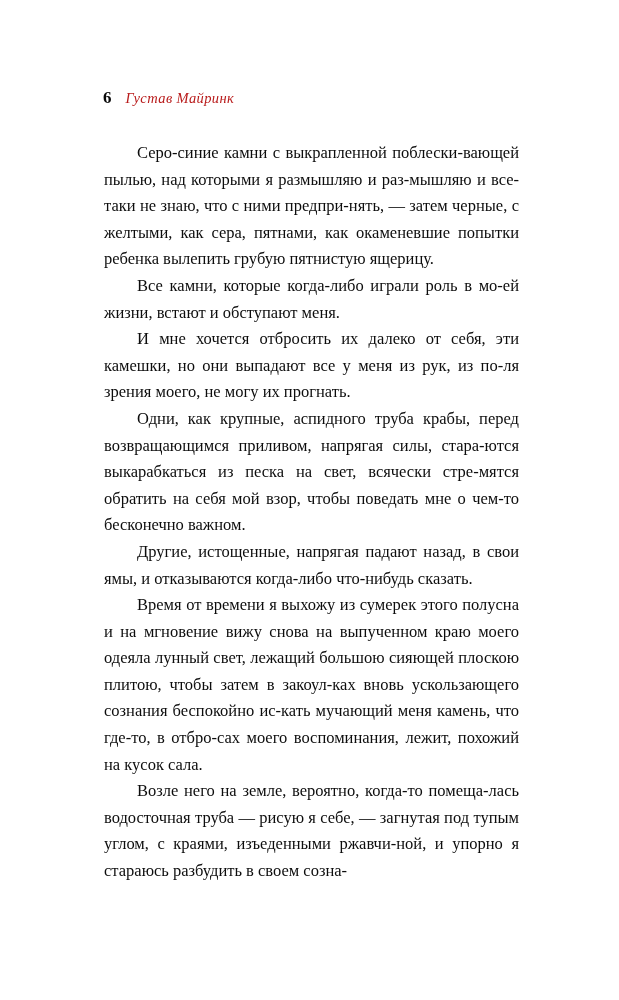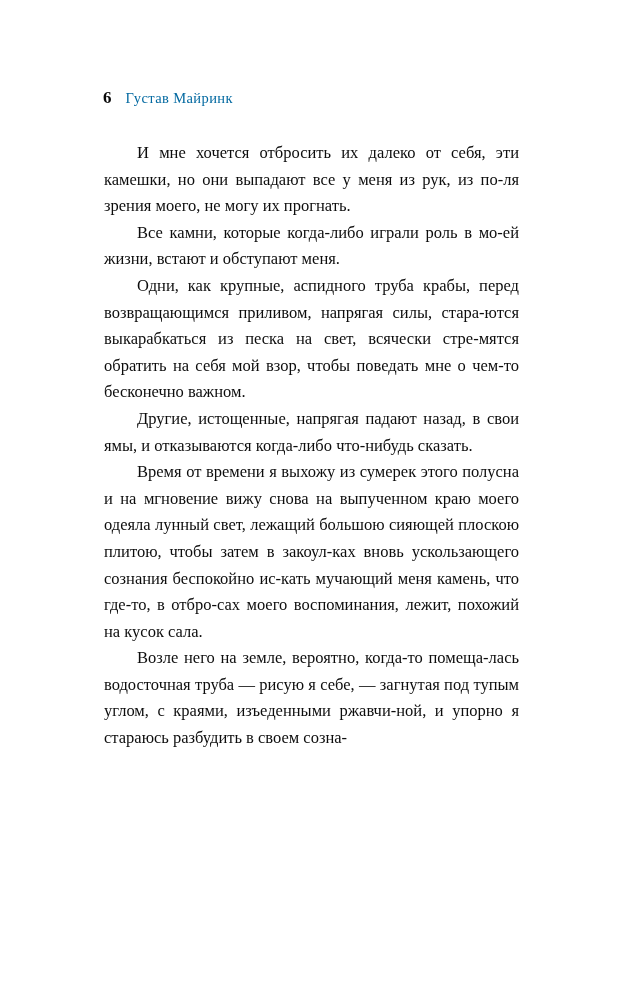--- a/index.html
+++ b/index.html
@@ -32,23 +32,24 @@
   }
   .folio {
     font-family: "Liberation Serif", serif;
     font-weight: bold;
     font-size: 17px;
     line-height: 1;
     color: #0a0a0a;
   }
   .running-head {
     font-family: "Liberation Serif", serif;
+    font-style: italic;
     font-size: 14.5px;
     letter-spacing: 0.4px;
-    color: #0369a1;
+    color: #b91c1c;
   }
   .body-text {
     position: absolute;
     top: 140px;
     left: 104px;
     width: 415px;
     font-size: 16.5px;
     line-height: 26.6px;
     text-align: justify;
     text-justify: inter-word;
@@ -67,21 +68,22 @@
 <body>
 
 <div class="page">
 
   <div class="header">
     <span class="folio">6</span>
     <span class="running-head">Густав Майринк</span>
   </div>
 
   <div class="body-text">
+    <p>Серо-синие камни с выкрапленной поблески-вающей пылью, над которыми я размышляю и раз-мышляю и все-таки не знаю, что с ними предпри-нять, — затем черные, с желтыми, как сера, пятнами, как окаменевшие попытки ребенка вылепить грубую пятнистую ящерицу.</p>
+    <p>Все камни, которые когда-либо играли роль в мо-ей жизни, встают и обступают меня.</p>
     <p>И мне хочется отбросить их далеко от себя, эти камешки, но они выпадают все у меня из рук, из по-ля зрения моего, не могу их прогнать.</p>
-    <p>Все камни, которые когда-либо играли роль в мо-ей жизни, встают и обступают меня.</p>
     <p>Одни, как крупные, аспидного труба крабы, перед возвращающимся приливом, напрягая силы, стара-ются выкарабкаться из песка на свет, всячески стре-мятся обратить на себя мой взор, чтобы поведать мне о чем-то бесконечно важном.</p>
     <p>Другие, истощенные, напрягая падают назад, в свои ямы, и отказываются когда-либо что-нибудь сказать.</p>
     <p>Время от времени я выхожу из сумерек этого полусна и на мгновение вижу снова на выпученном краю моего одеяла лунный свет, лежащий большою сияющей плоскою плитою, чтобы затем в закоул-ках вновь ускользающего сознания беспокойно ис-кать мучающий меня камень, что где-то, в отбро-сах моего воспоминания, лежит, похожий на кусок сала.</p>
     <p>Возле него на земле, вероятно, когда-то помеща-лась водосточная труба — рисую я себе, — загнутая под тупым углом, с краями, изъеденными ржавчи-ной, и упорно я стараюсь разбудить в своем созна-</p>
   </div>
 
 </div>
 
 </body></html>

